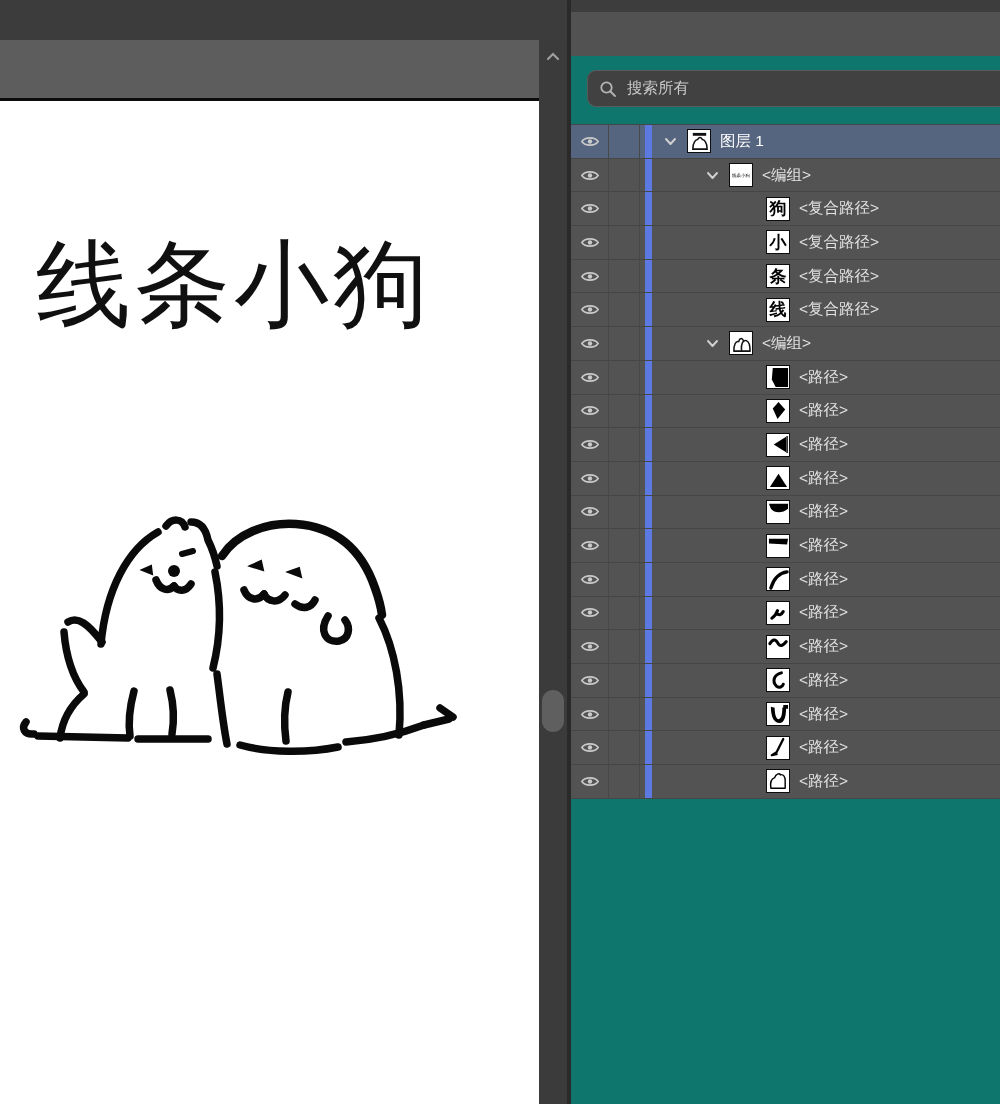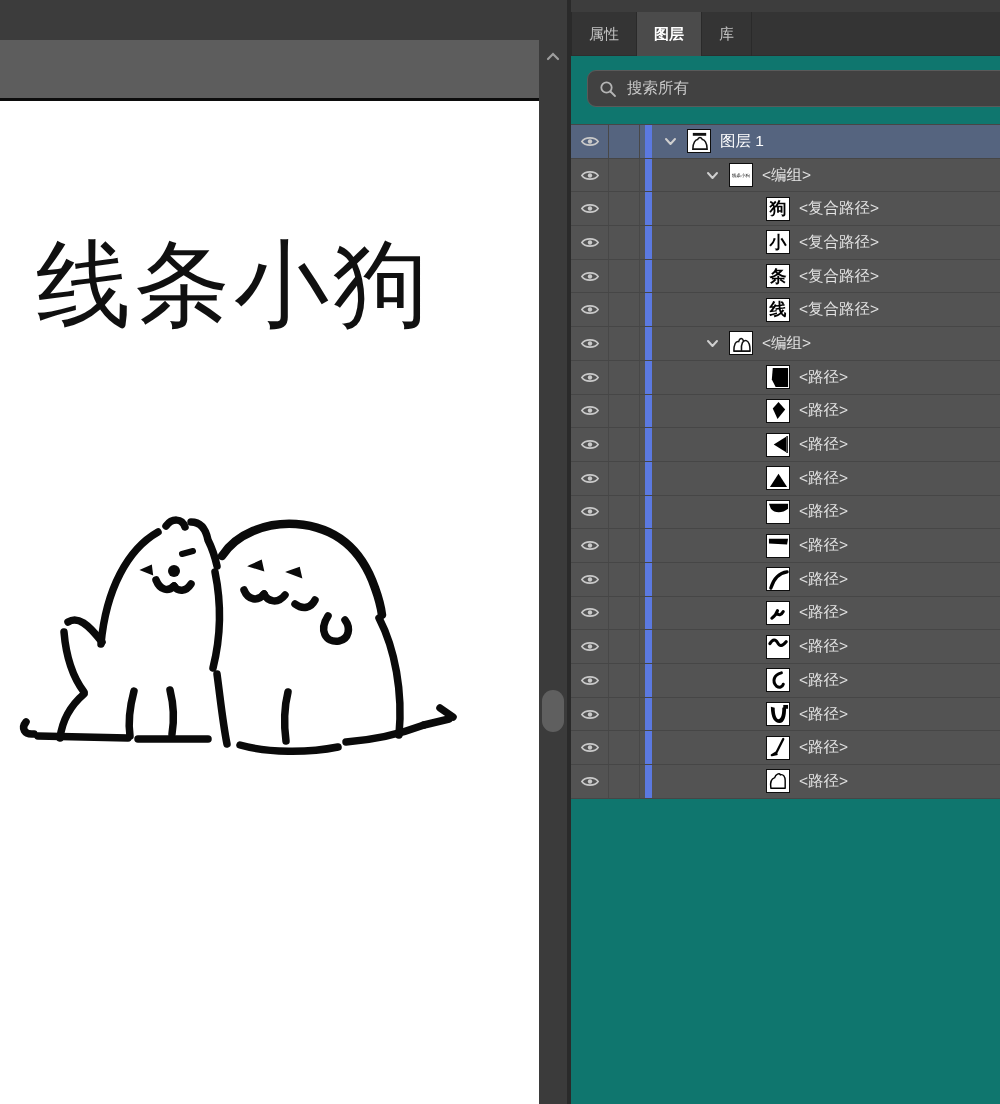--- a/index.html
+++ b/index.html
@@ -110,25 +110,20 @@
         <polyline points="4,11 9,6 14,11" fill="none" stroke="#9e9e9e" stroke-width="2.2" stroke-linecap="round"></polyline>
       </svg>
       <div class="vscroll-thumb"></div>
     </div>
   </div>
 
   <div class="divider"></div>
 
   <div class="panel">
     <div class="panel-topstrip"></div>
-    <div class="tabbar" id="tabbar">
-        <div class="tab">属性</div>
-        <div class="tab active">图层</div>
-        <div class="tab">库</div>
-      </div>
     <div class="panel-body">
       <div class="searchbox">
         <svg class="mag" viewBox="0 0 18 18">
           <circle cx="7.5" cy="7.5" r="5.2" fill="none" stroke="#b5b5b5" stroke-width="1.8"></circle>
           <line x1="11.5" y1="11.5" x2="16" y2="16" stroke="#b5b5b5" stroke-width="1.8" stroke-linecap="round"></line>
         </svg>
         <span class="search-text">搜索所有</span>
       </div>
       <div class="layer-list" id="layer-list">
           <div class="lrow selected" style="background: rgb(85, 100, 127);">

